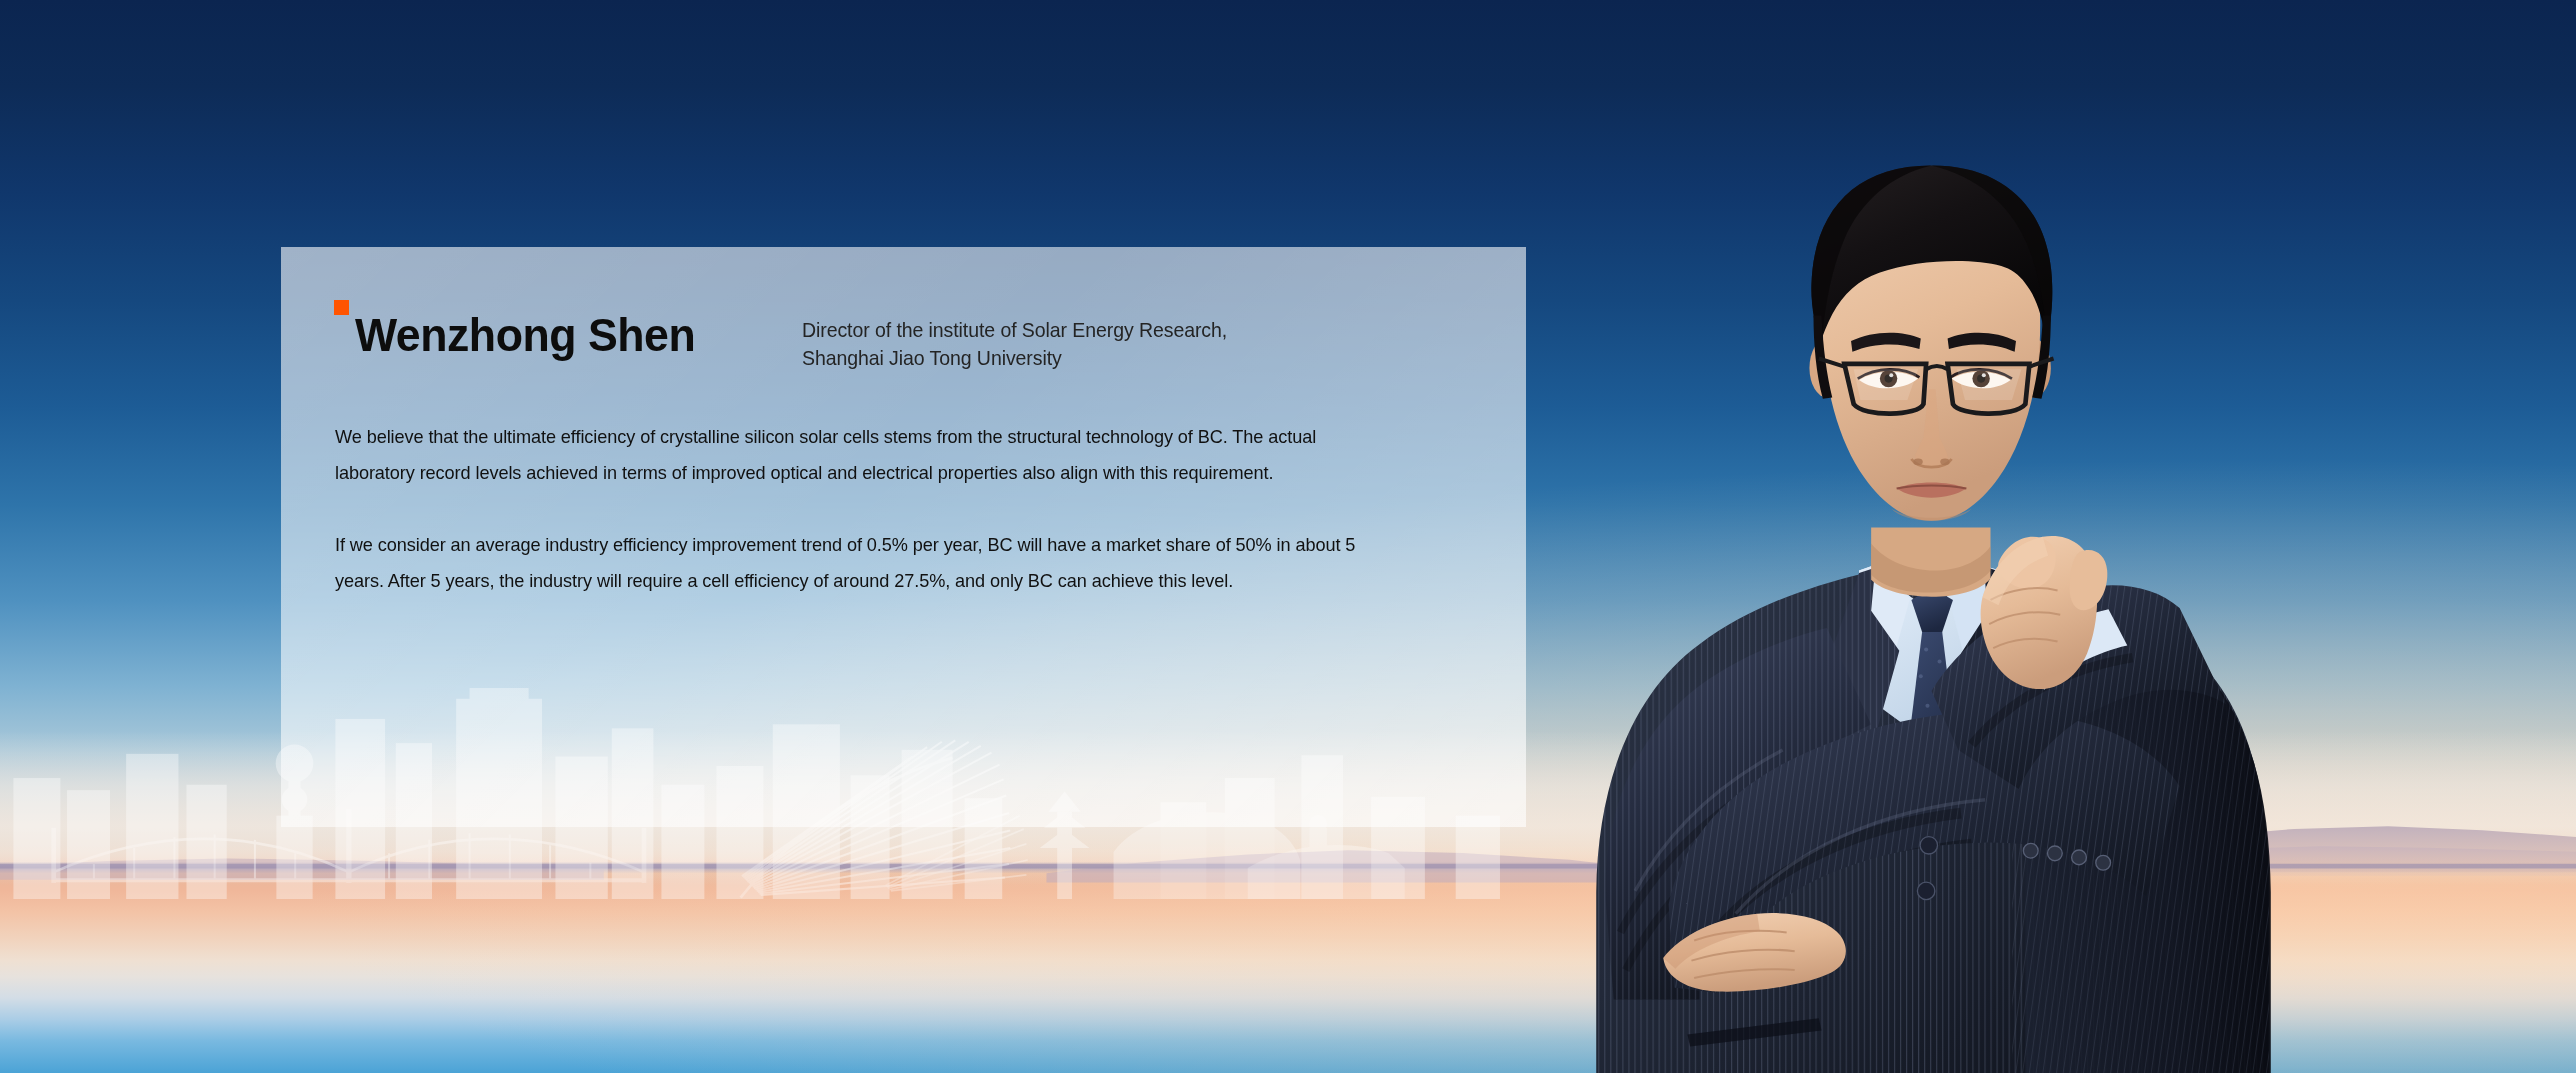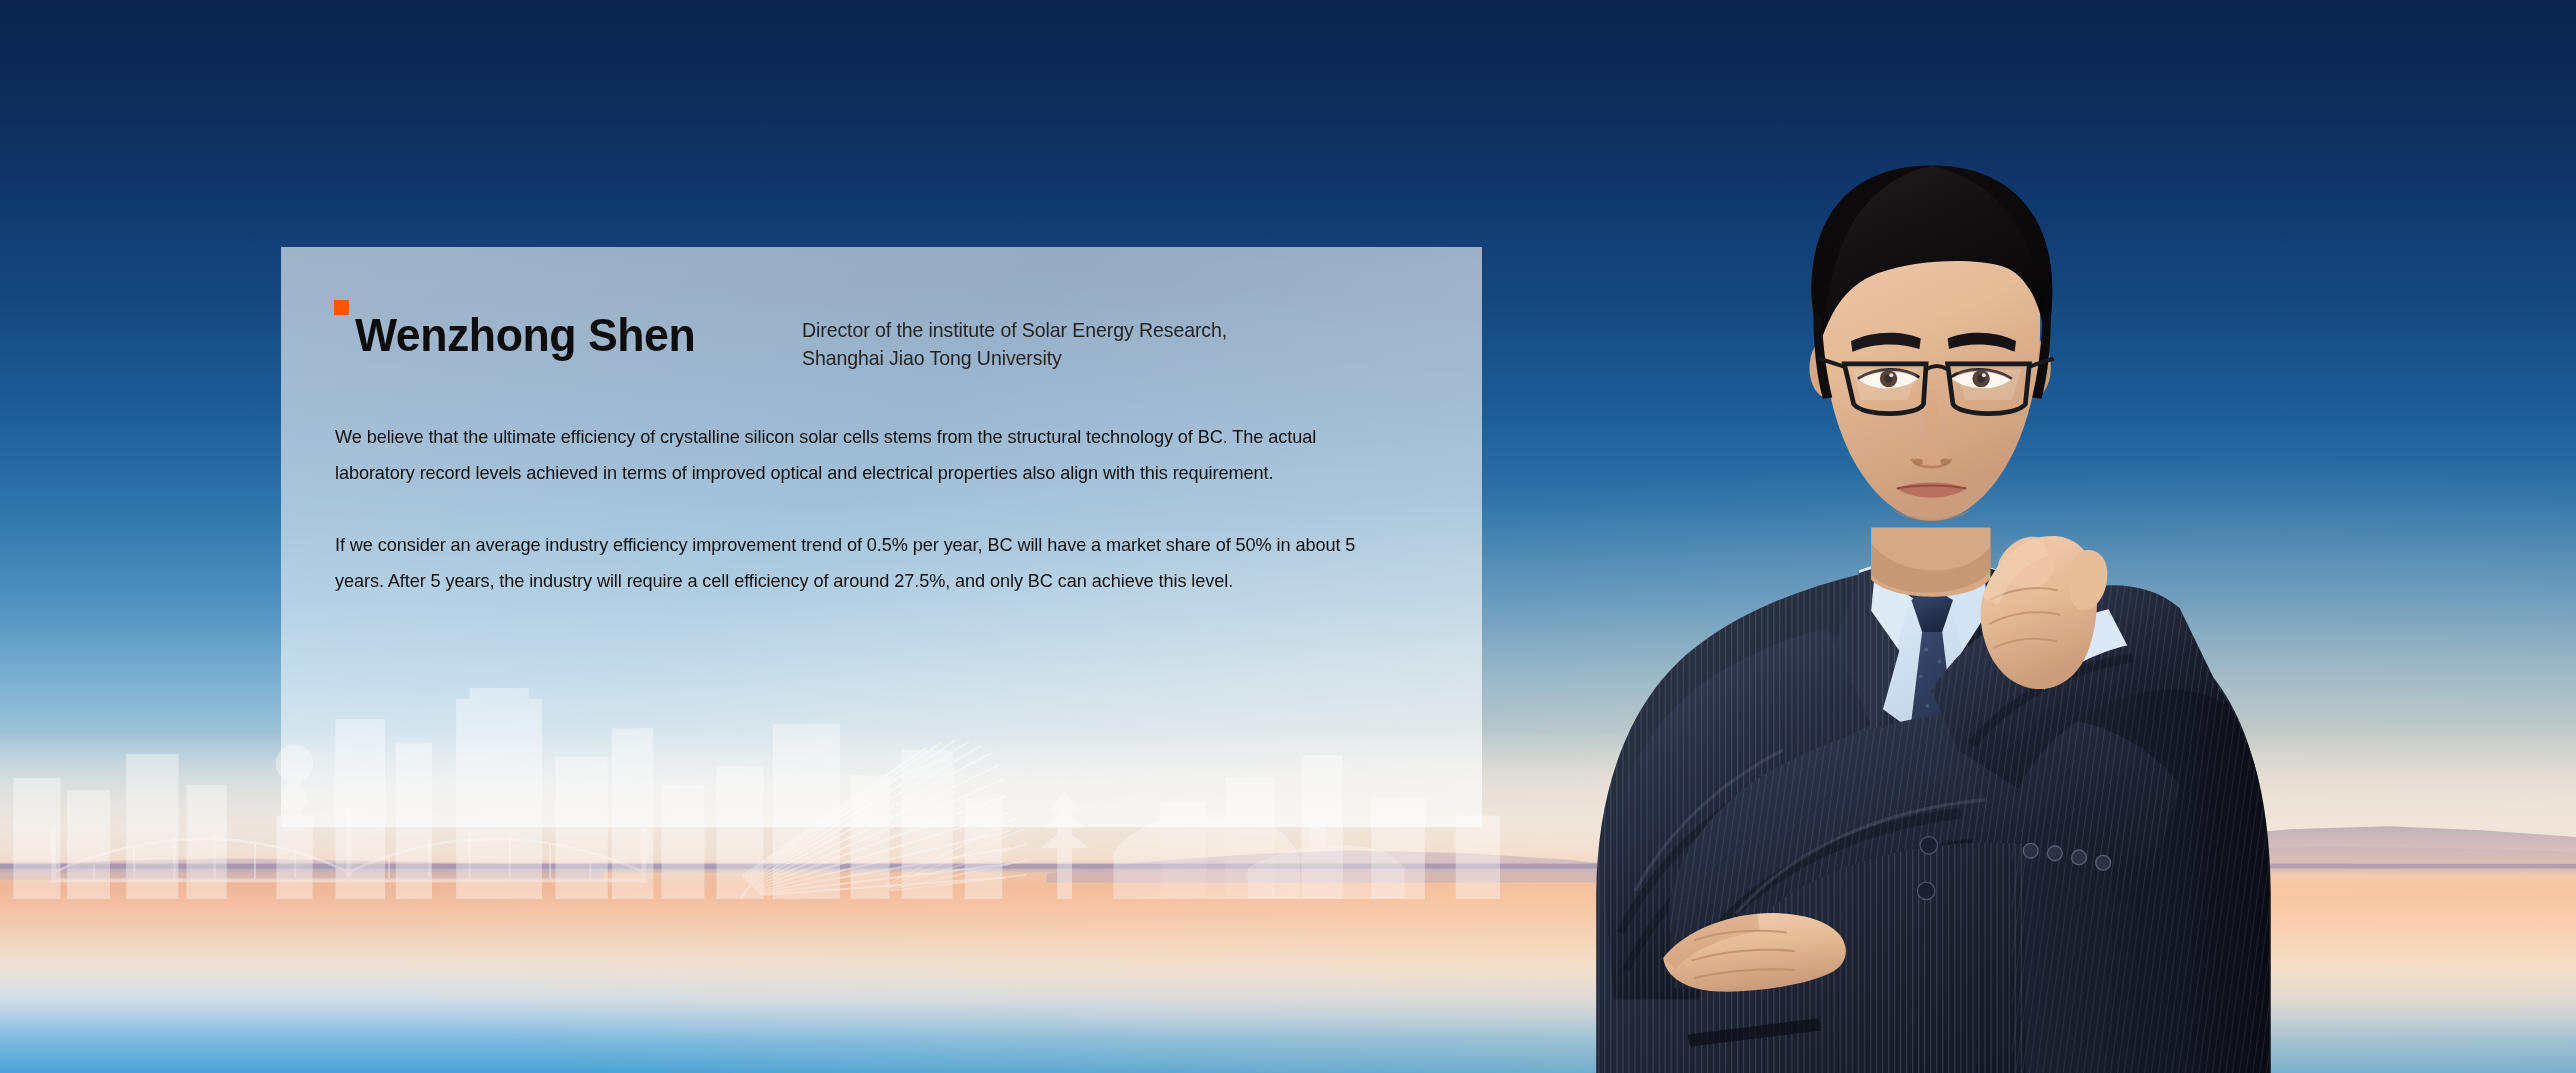--- a/index.html
+++ b/index.html
@@ -67,20 +67,21 @@
   }
 
   
   .quote-card{
     position:absolute;left:281px;top:247px;width:1201px;height:580px;
     background:linear-gradient(135deg,
       rgba(255,255,255,.60) 0%,
       rgba(255,255,255,.56) 45%,
       rgba(255,255,255,.63) 100%);
     backdrop-filter:blur(0.7px);
+    padding-left:44px;
   }
 
   .accent-sq{
     position:absolute;left:53px;top:53px;width:14.8px;height:14.8px;
     background:#ff5400;
   }
 
   .name-row{position:absolute;left:0;top:67px;width:100%;height:74px;}
 
   .person-name{

